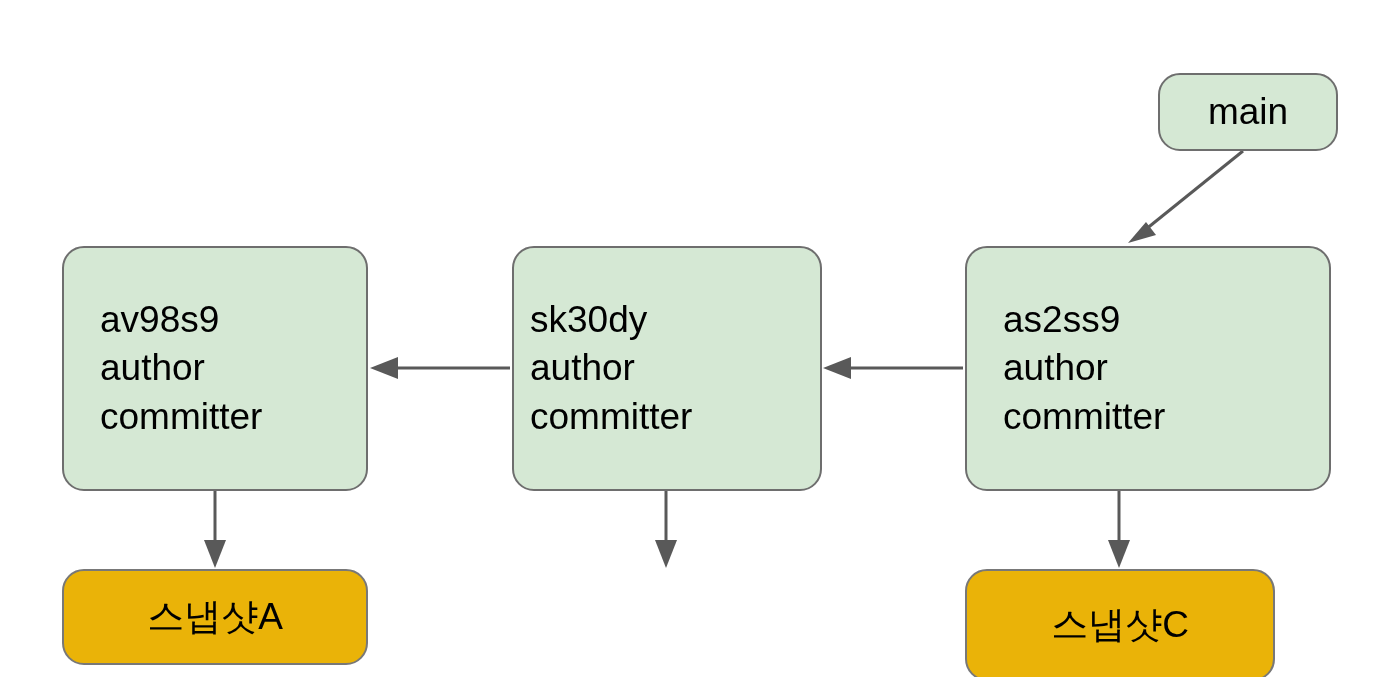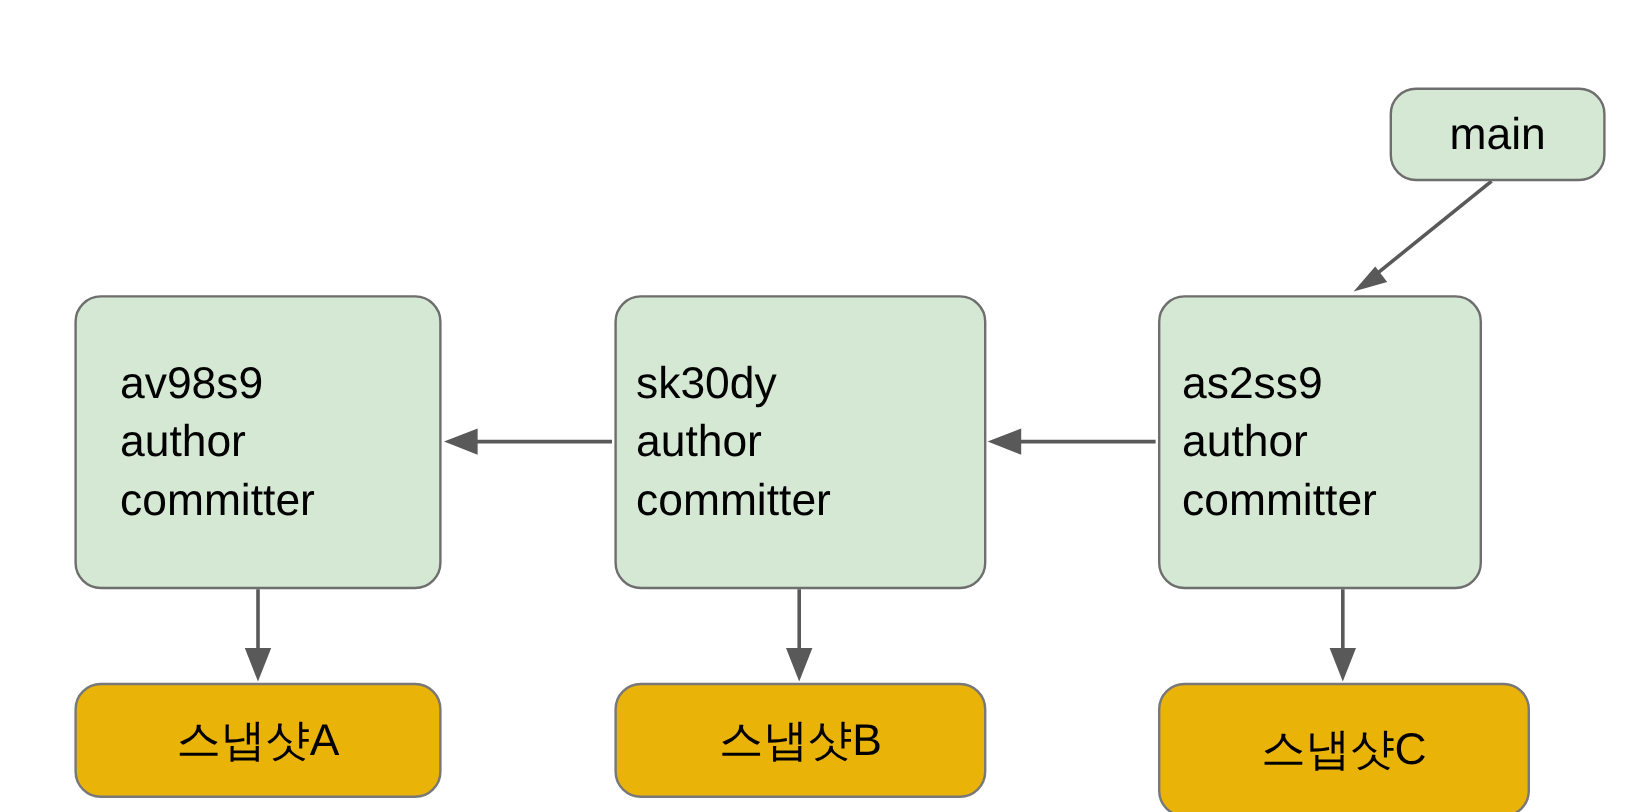--- a/index.html
+++ b/index.html
@@ -125,33 +125,30 @@
   </div>
 
   <div class="node commit-node" style="left:512px; top:218px; width:310px; height:245px;padding-left:16px;">
     <div class="commit-lines">
       <span>sk30dy</span>
       <span>author</span>
       <span>committer</span>
     </div>
   </div>
 
-  <div class="node commit-node" style="left:965px; top:218px; width:270px; height:245px;padding-left:18px;">
+  <div class="node commit-node" style="left:965px; top:218px; width:366px; height:245px;">
     <div class="commit-lines">
       <span>as2ss9</span>
       <span>author</span>
       <span>committer</span>
     </div>
   </div>
 
   <div class="node snapshot-node" style="left:62px; top:541px; width:306px; height:96px;">
     <span>스냅샷A</span>
   </div>
 
-  <div class="node snapshot-node" style="left:512px; top:541px; width:310px; height:96px;">
-    <span>스냅샷B</span>
-  </div>
 
   <div class="node snapshot-node" style="left:965px; top:541px; width:310px; height:112px;">
     <span>스냅샷C</span>
   </div>
 
 </div>
 
 </body></html>

